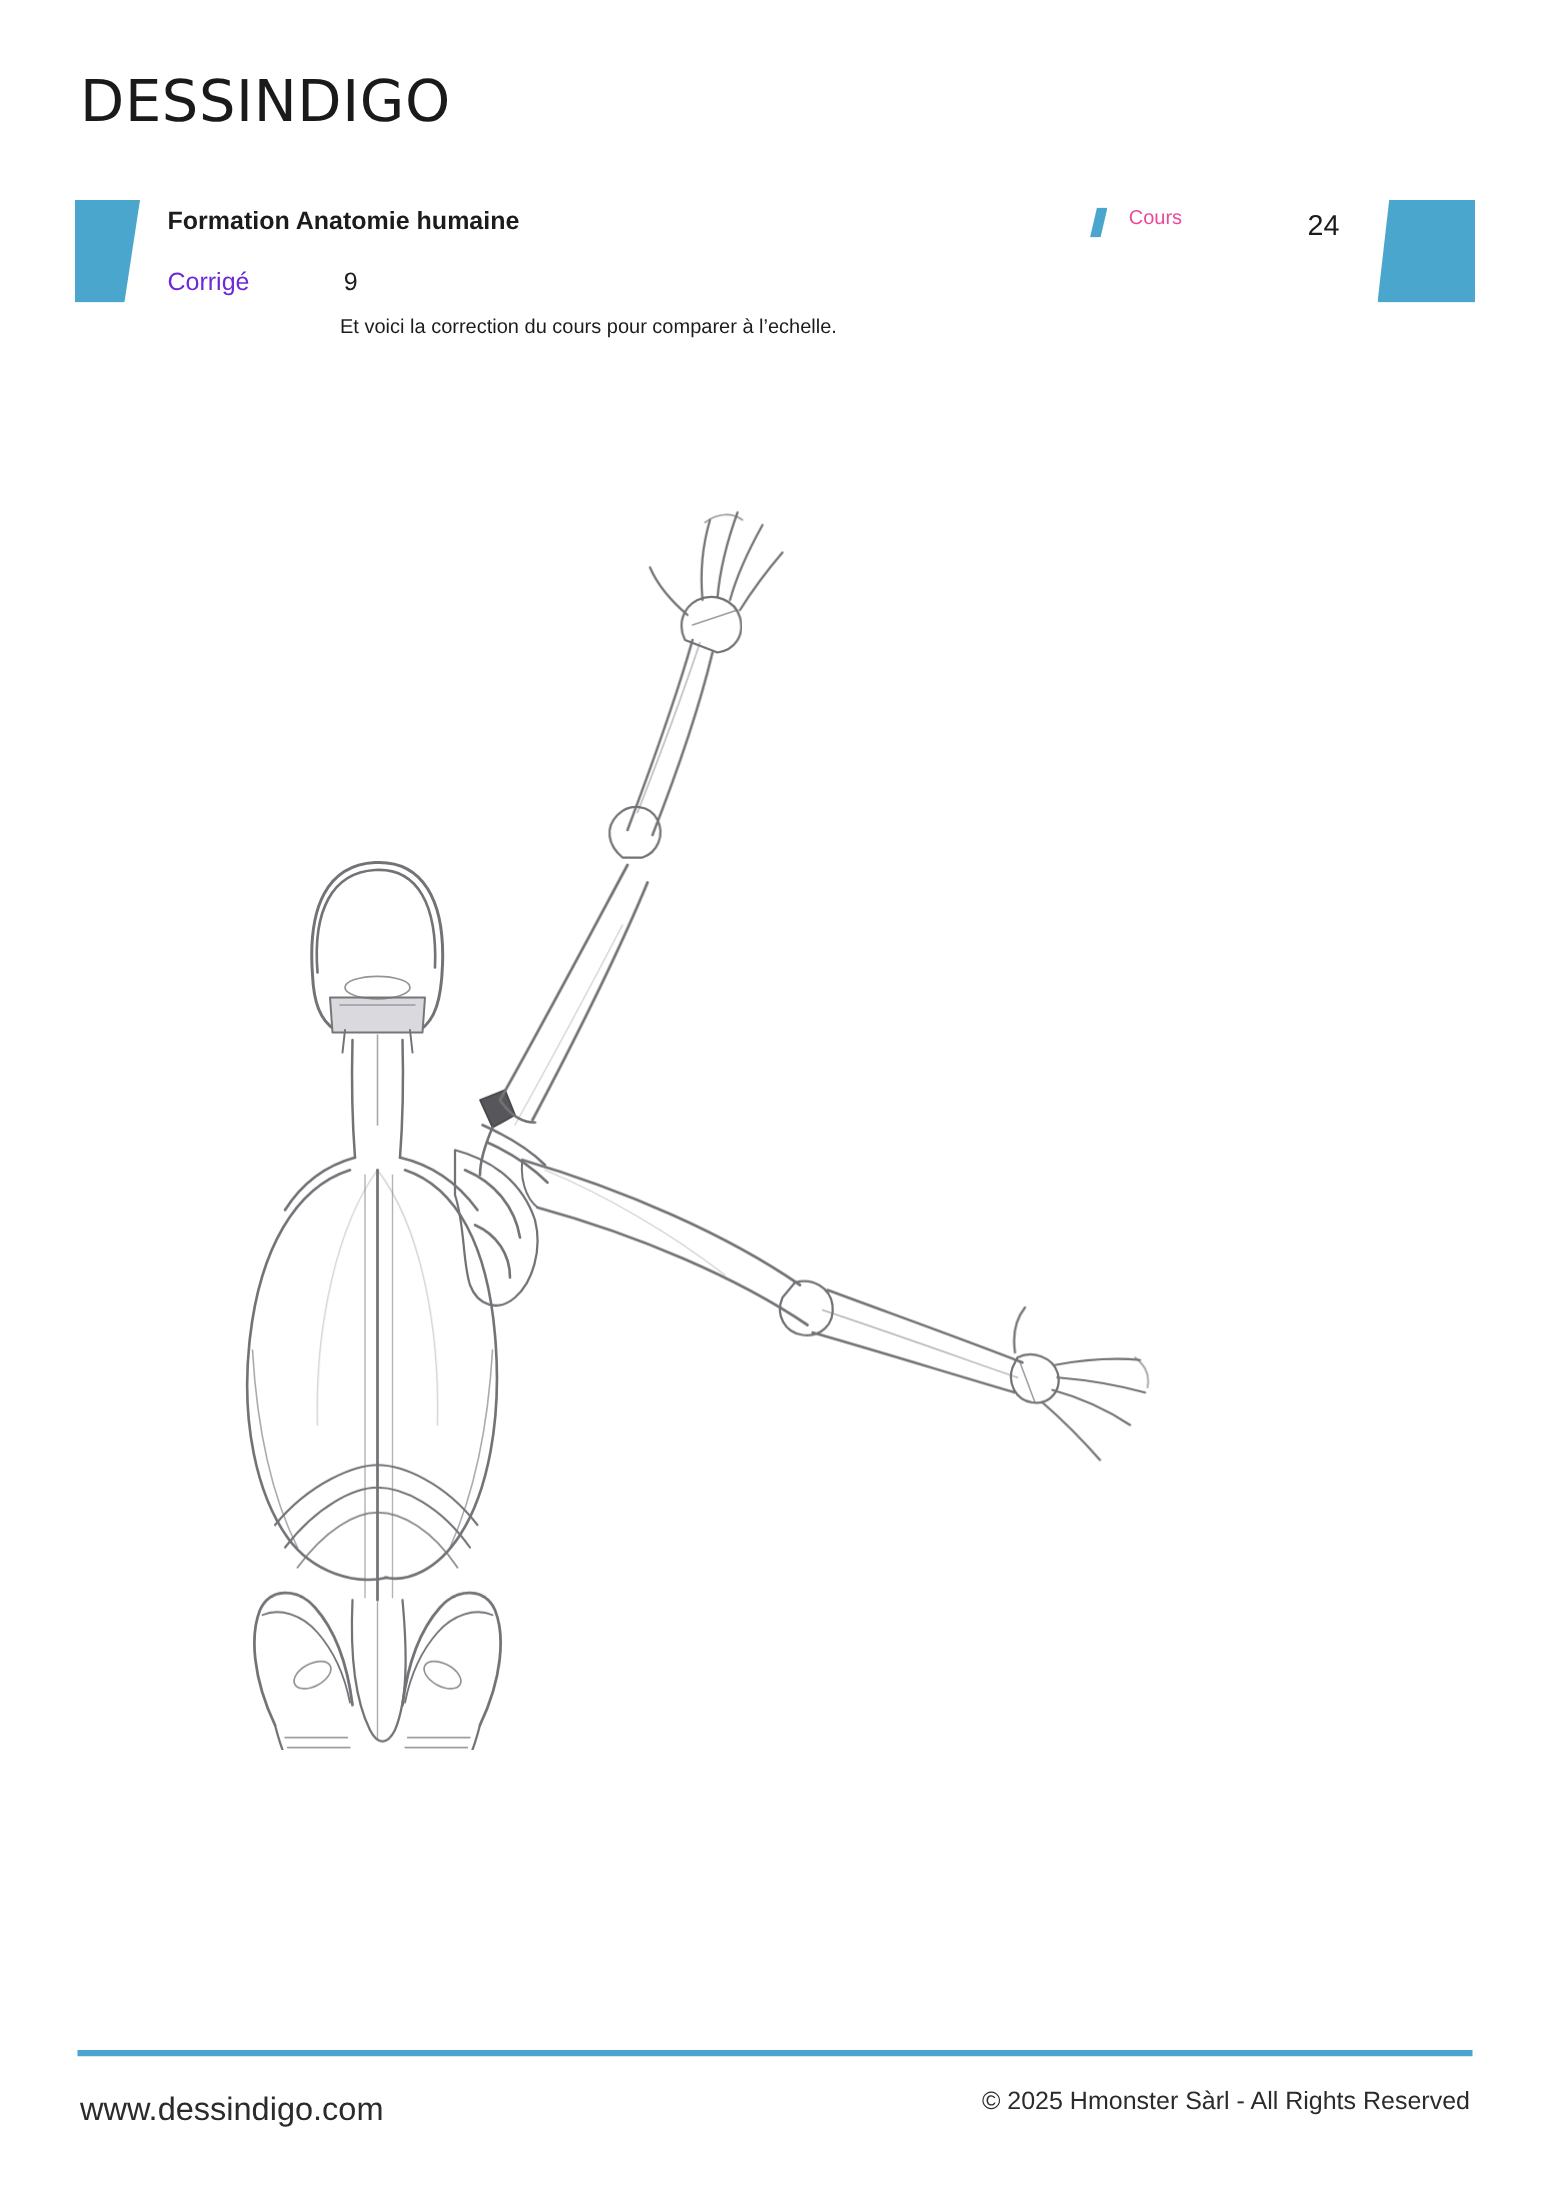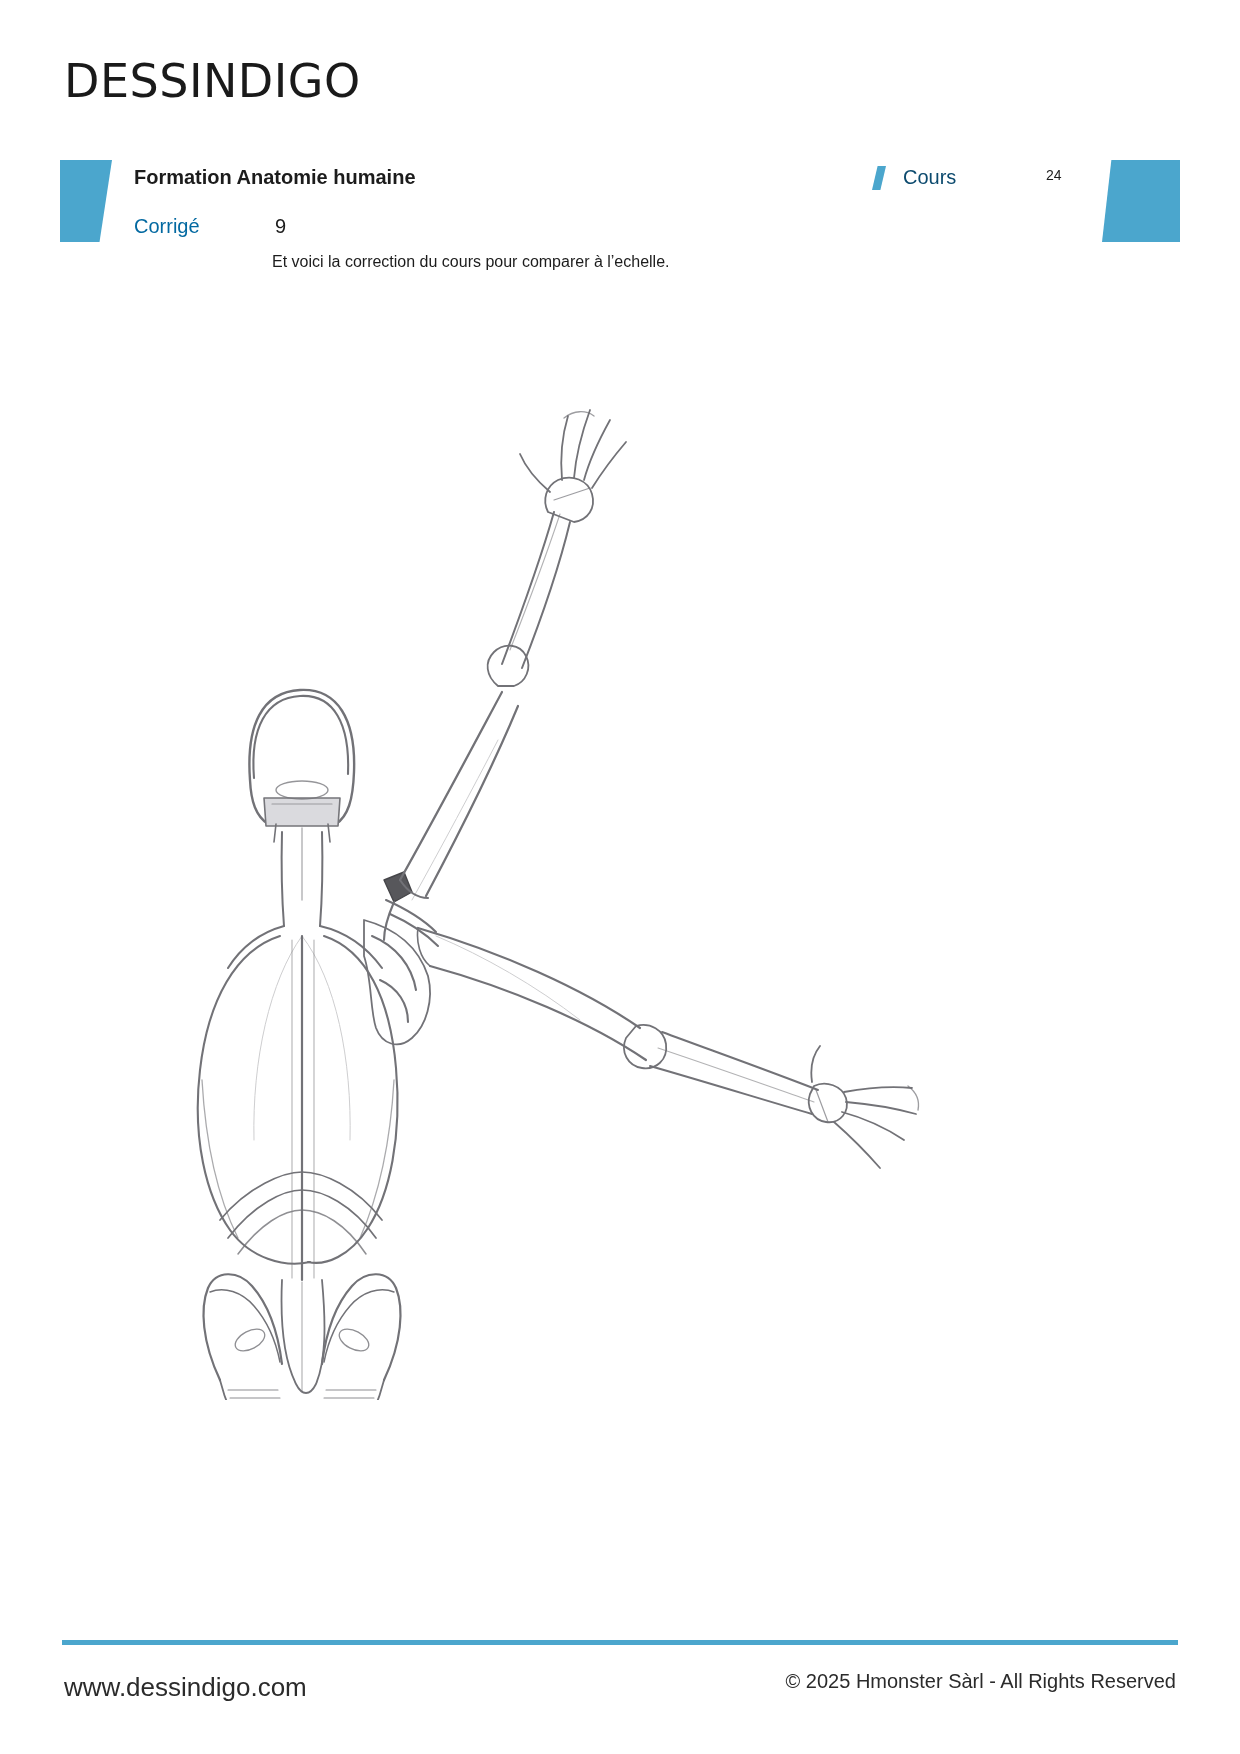--- a/index.html
+++ b/index.html
@@ -64,21 +64,21 @@
     font-weight: 700;
     color: #1c1c1c;
     white-space: nowrap;
   }
   .hdr-sub {
     position: absolute;
     left: 134px;
     top: 55px;
     font-size: 20px;
     font-weight: 400;
-    color: #0369a1;
+    color: #6d28d9;
     white-space: nowrap;
   }
   .hdr-sub-num {
     position: absolute;
     left: 275px;
     top: 55px;
     font-size: 20px;
     font-weight: 400;
     color: #1c1c1c;
   }
@@ -88,28 +88,28 @@
     top: 6px;
     width: 14px;
     height: 24px;
     background: #4ba6cd;
     clip-path: polygon(40% 0, 100% 0, 60% 100%, 0 100%);
   }
   .hdr-cours {
     position: absolute;
     left: 903px;
     top: 6px;
-    font-size: 20px;
-    color: #0c4a6e;
+    font-size: 16px;
+    color: #ec4899;
   }
   .hdr-page {
     position: absolute;
     left: 1046px;
     top: 7px;
-    font-size: 14px;
+    font-size: 23px;
     color: #1c1c1c;
   }
   .hdr-desc {
     position: absolute;
     left: 272px;
     top: 93px;
     font-size: 16px;
     color: #1c1c1c;
     white-space: nowrap;
   }

